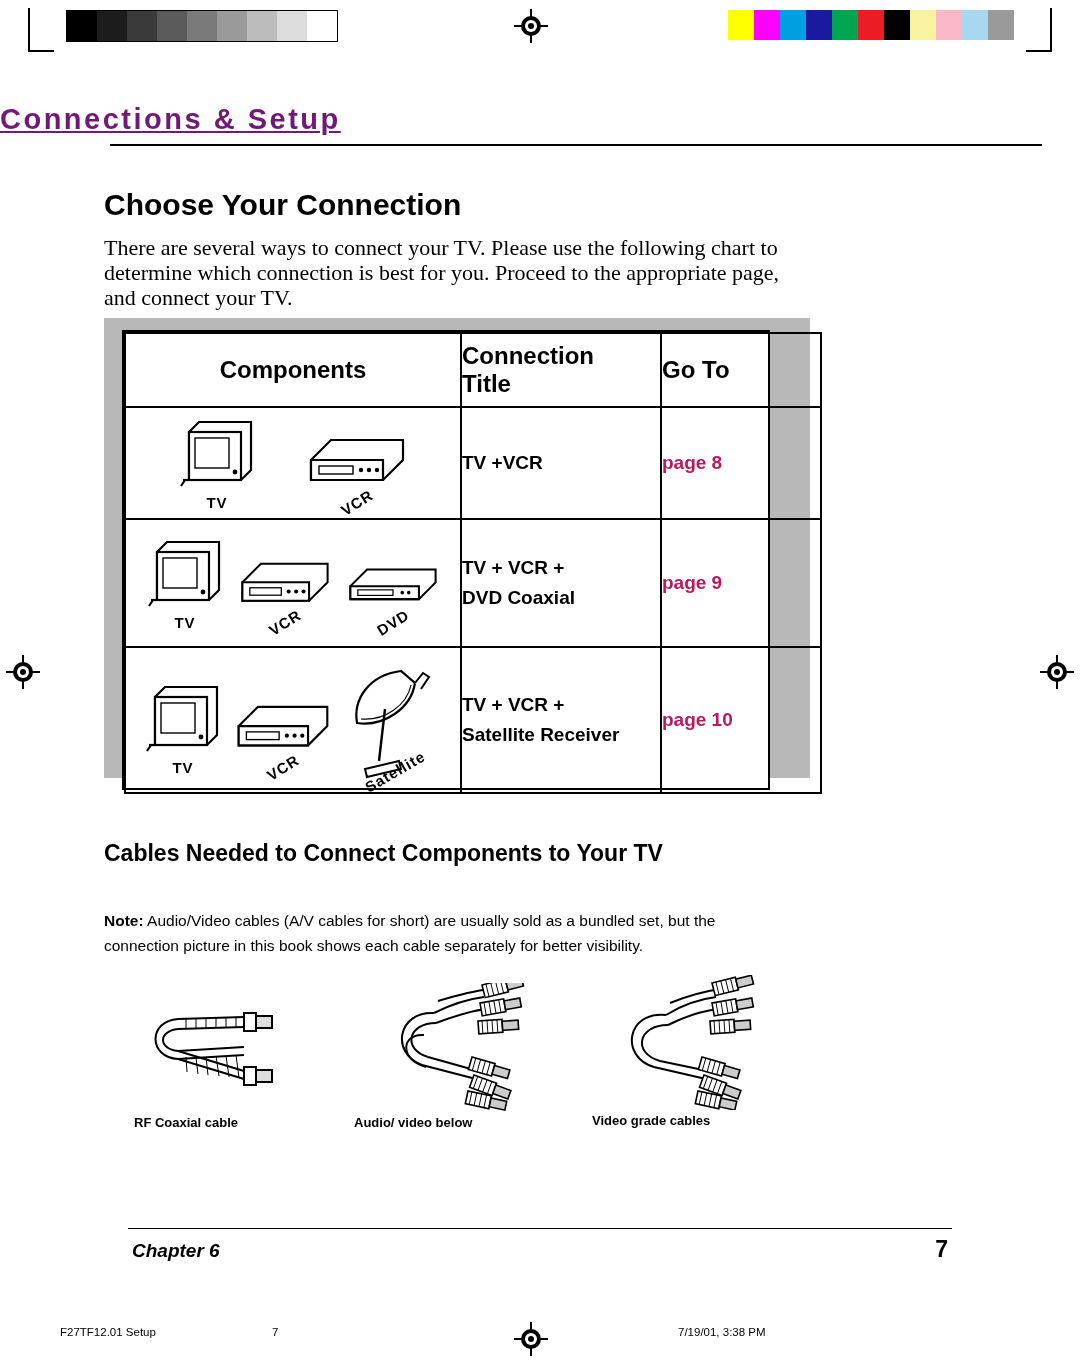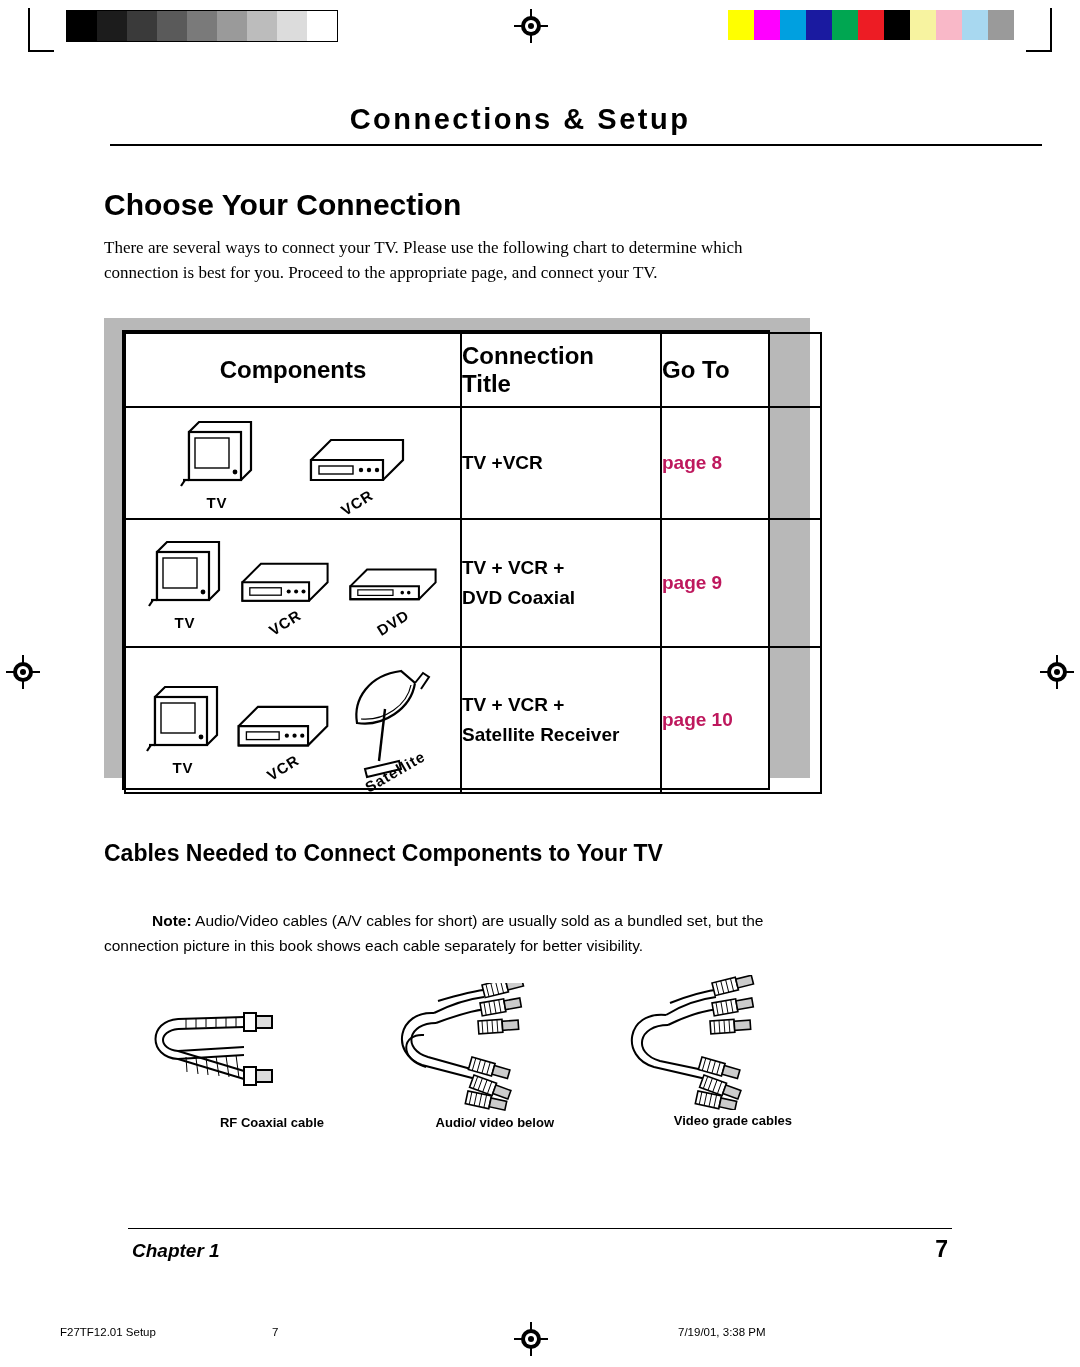--- a/index.html
+++ b/index.html
@@ -29,44 +29,45 @@
   .regmark .v { position:absolute; left:16px; top:0; width:1.5px; height:34px; background:#000; }
   .regmark .c { position:absolute; left:7px; top:7px; width:20px; height:20px; border-radius:50%; background:#000; }
   .regmark .c2 { position:absolute; left:11px; top:11px; width:12px; height:12px; border-radius:50%; background:#fff; }
   .regmark .c3 { position:absolute; left:14px; top:14px; width:6px; height:6px; border-radius:50%; background:#000; }
 
   
   .page { position:absolute; left:0; top:0; width:1080px; height:1367px; }
 
   .header-title {
     position:absolute; left:0; right:40px; top:103px;
-    text-align:center;
+    text-align:left;
     font-family:"Liberation Sans", sans-serif;
     font-weight:bold;
     font-size:29px;
     letter-spacing:2.5px;
-    color:#000000;
+    color:#701a75;
+    text-decoration:underline;
   }
   .header-rule {
     position:absolute; left:110px; right:38px; top:144px;
     border-top:2.5px solid #000;
   }
 
   .h1 {
     position:absolute; left:104px; top:188px;
     font-family:"Liberation Sans", sans-serif;
     font-weight:bold;
     font-size:30px;
     color:#000;
   }
 
   .intro {
     position:absolute; left:104px; top:235px; width:680px;
     font-family:"Liberation Serif", serif;
-    font-size:17px;
+    font-size:22px;
     line-height:25px;
     color:#000;
   }
 
   
   .table-shadow {
     position:absolute; left:104px; top:318px; width:706px; height:460px;
     background:#b8b8b8;
   }
   .table-wrap {
@@ -139,31 +140,31 @@
     font-size:17.5px;
     color:#000;
   }
   .note {
     position:absolute; left:104px; top:908px; width:680px;
     font-family:"Liberation Sans", sans-serif;
     font-size:15.5px;
     line-height:25px;
     color:#000;
   }
-  .note b { font-weight:bold;margin-left:48px; }
+  .note b { font-weight:bold; }
 
   
   .cables { position:absolute; left:104px; top:975px; width:700px; height:160px; }
   .cable-caption {
     position:absolute;
     font-family:"Liberation Sans", sans-serif;
     font-weight:bold;
     font-size:13px;
     color:#000;
-    text-align:right;
+    text-align:left;
   }
 
   
   .foot-rule { position:absolute; left:128px; right:128px; top:1228px; border-top:1.5px solid #000; }
   .chapter {
     position:absolute; left:132px; top:1240px;
     font-family:"Liberation Sans", sans-serif;
     font-style:italic; font-weight:bold;
     font-size:19px; color:#000;
   }
@@ -539,21 +540,21 @@
             <path d="M4 0 L4 13 M9 0 L9 13 M14 0 L14 13 M19 0 L19 13" stroke="#000" stroke-width="0.9"></path>
           </g>
         </g>
       </svg>
     </div>
     <div class="cable-caption" style="left:488px; top:138px; width:200px;">Video grade cables</div>
 
   </div>
 
   <div class="foot-rule"></div>
-  <div class="chapter">Chapter 1</div>
+  <div class="chapter">Chapter 6</div>
   <div class="pagenum">7</div>
 
   <div class="docfoot">
     <span class="f1">F27TF12.01 Setup</span>
     <span class="f2">7</span>
     <span class="f3">7/19/01, 3:38 PM</span>
   </div>
 
 </div>
 

